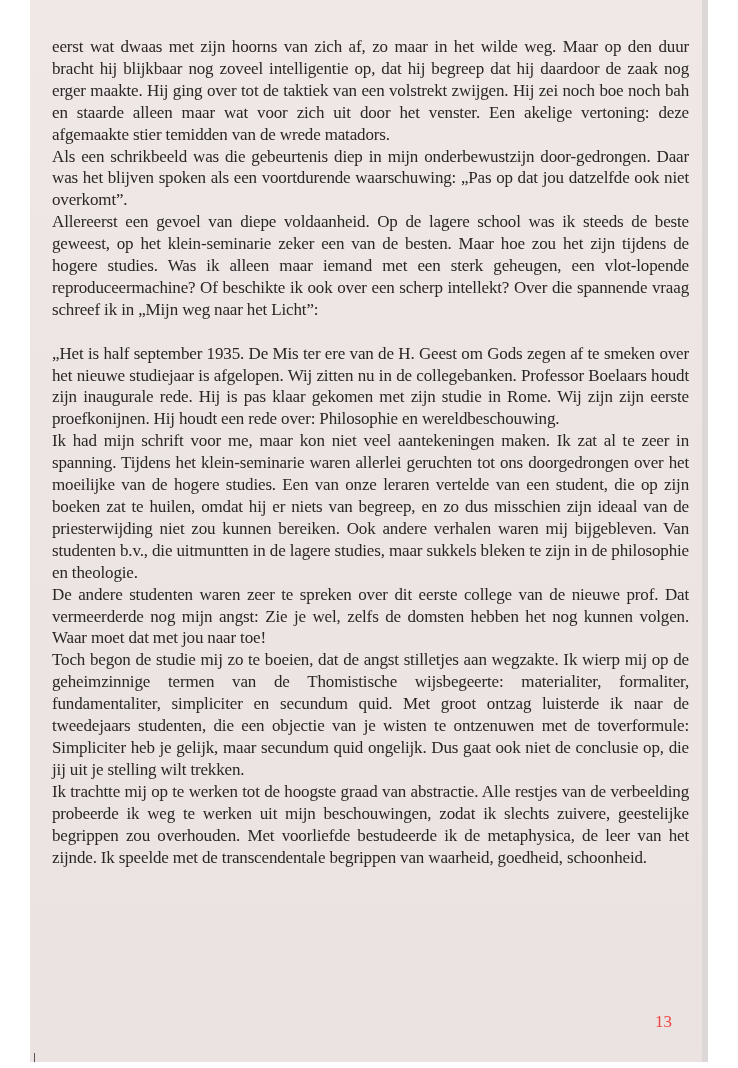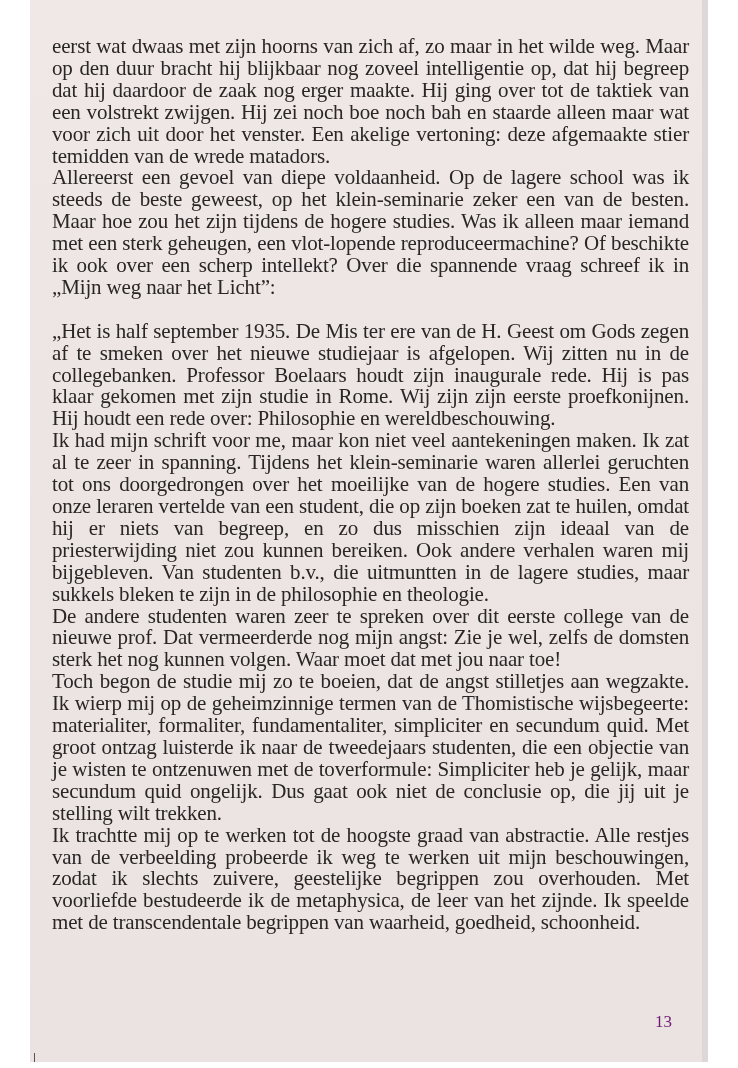--- a/index.html
+++ b/index.html
@@ -28,59 +28,60 @@
       width: 6px;
       height: 1062px;
       background: #dcd8d8;
     }
     .text-block {
       position: absolute;
       left: 52px;
       top: 36px;
       width: 637px;
       font-family: "Liberation Serif", serif;
-      font-size: 21px;
+      font-size: 17px;
       line-height: 21.9px;
       color: #2a2626;
       text-align: justify;
       letter-spacing: -0.15px;
     }
     .para {
       margin: 0;
     }
     .para.gap-before {
       margin-top: 21.9px;
     }
     .page-number {
       position: absolute;
       left: 655px;
       top: 1012px;
       font-family: "Liberation Serif", serif;
       font-size: 17px;
-      color: #701a75;
+      color: #ef4444;
     }
     .margin-mark {
       position: absolute;
       left: 34px;
       top: 1053px;
       width: 1px;
       height: 9px;
       background: #555;
     }
   </style>
 </head>
 <body>
 
 <div class="page"></div>
 <div class="page-edge"></div>
 
 <div class="text-block">
   <p class="para">eerst wat dwaas met zijn hoorns van zich af, zo maar in het wilde weg. Maar op den duur bracht hij blijkbaar nog zoveel intelligentie op, dat hij begreep dat hij daardoor de zaak nog erger maakte. Hij ging over tot de taktiek van een volstrekt zwijgen. Hij zei noch boe noch bah en staarde alleen maar wat voor zich uit door het venster. Een akelige vertoning: deze afgemaakte stier temidden van de wrede matadors.</p>
+  <p class="para">Als een schrikbeeld was die gebeurtenis diep in mijn onderbewustzijn door-gedrongen. Daar was het blijven spoken als een voortdurende waarschuwing: „Pas op dat jou datzelfde ook niet overkomt”.</p>
   <p class="para">Allereerst een gevoel van diepe voldaanheid. Op de lagere school was ik steeds de beste geweest, op het klein-seminarie zeker een van de besten. Maar hoe zou het zijn tijdens de hogere studies. Was ik alleen maar iemand met een sterk geheugen, een vlot-lopende reproduceermachine? Of beschikte ik ook over een scherp intellekt? Over die spannende vraag schreef ik in „Mijn weg naar het Licht”:</p>
   <p class="para gap-before">„Het is half september 1935. De Mis ter ere van de H. Geest om Gods zegen af te smeken over het nieuwe studiejaar is afgelopen. Wij zitten nu in de collegebanken. Professor Boelaars houdt zijn inaugurale rede. Hij is pas klaar gekomen met zijn studie in Rome. Wij zijn zijn eerste proefkonijnen. Hij houdt een rede over: Philosophie en wereldbeschouwing.</p>
   <p class="para">Ik had mijn schrift voor me, maar kon niet veel aantekeningen maken. Ik zat al te zeer in spanning. Tijdens het klein-seminarie waren allerlei geruchten tot ons doorgedrongen over het moeilijke van de hogere studies. Een van onze leraren vertelde van een student, die op zijn boeken zat te huilen, omdat hij er niets van begreep, en zo dus misschien zijn ideaal van de priesterwijding niet zou kunnen bereiken. Ook andere verhalen waren mij bijgebleven. Van studenten b.v., die uitmuntten in de lagere studies, maar sukkels bleken te zijn in de philosophie en theologie.</p>
-  <p class="para">De andere studenten waren zeer te spreken over dit eerste college van de nieuwe prof. Dat vermeerderde nog mijn angst: Zie je wel, zelfs de domsten sterk het nog kunnen volgen. Waar moet dat met jou naar toe!</p>
+  <p class="para">De andere studenten waren zeer te spreken over dit eerste college van de nieuwe prof. Dat vermeerderde nog mijn angst: Zie je wel, zelfs de domsten hebben het nog kunnen volgen. Waar moet dat met jou naar toe!</p>
   <p class="para">Toch begon de studie mij zo te boeien, dat de angst stilletjes aan wegzakte. Ik wierp mij op de geheimzinnige termen van de Thomistische wijsbegeerte: materialiter, formaliter, fundamentaliter, simpliciter en secundum quid. Met groot ontzag luisterde ik naar de tweedejaars studenten, die een objectie van je wisten te ontzenuwen met de toverformule: Simpliciter heb je gelijk, maar secundum quid ongelijk. Dus gaat ook niet de conclusie op, die jij uit je stelling wilt trekken.</p>
   <p class="para">Ik trachtte mij op te werken tot de hoogste graad van abstractie. Alle restjes van de verbeelding probeerde ik weg te werken uit mijn beschouwingen, zodat ik slechts zuivere, geestelijke begrippen zou overhouden. Met voorliefde bestudeerde ik de metaphysica, de leer van het zijnde. Ik speelde met de transcendentale begrippen van waarheid, goedheid, schoonheid.</p>
 </div>
 
 <div class="page-number">13</div>
 <div class="margin-mark"></div>
 
 </body></html>

